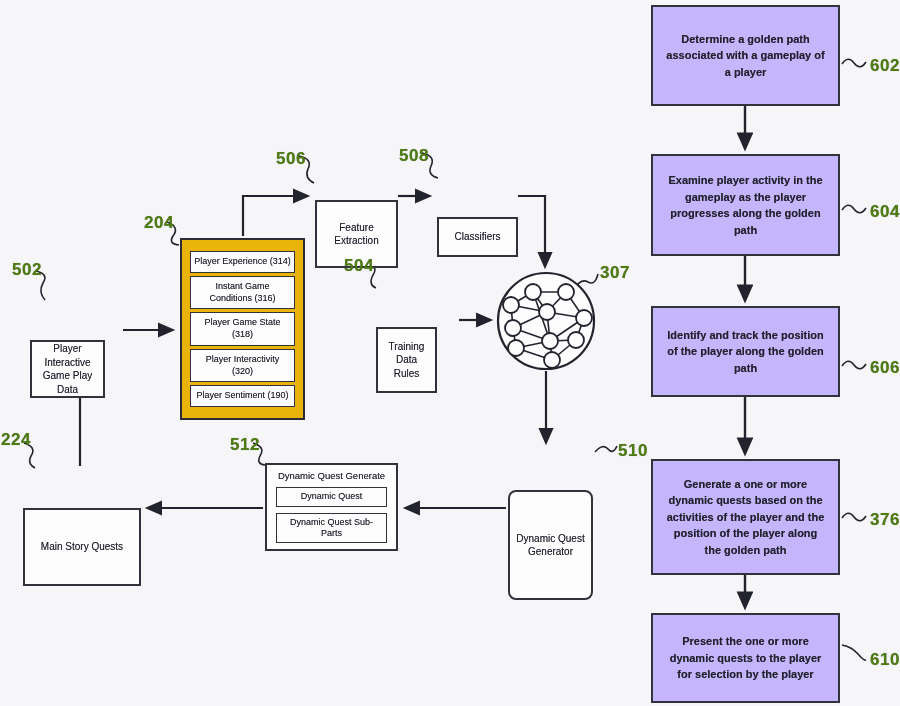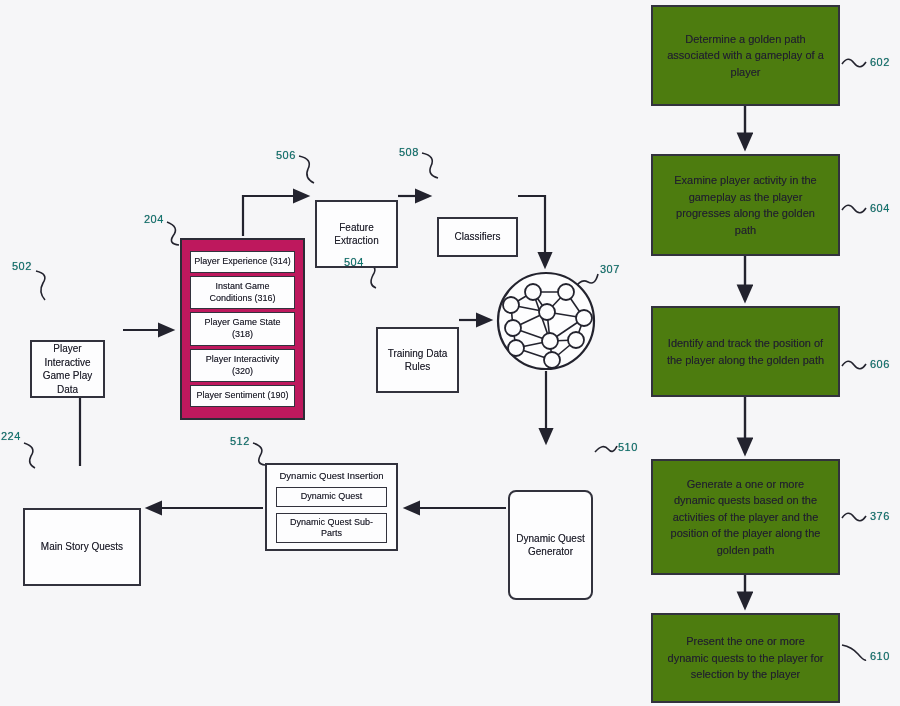--- a/index.html
+++ b/index.html
@@ -10,21 +10,21 @@
   .canvas *{box-sizing:border-box;}
   svg.layer{position:absolute;left:0;top:0;pointer-events:none;}
   .box{
     position:absolute;background:#fdfdfe;border:2px solid #32323d;
     display:flex;align-items:center;justify-content:center;text-align:center;
     font-size:10px;line-height:1.35;padding:4px;
     text-shadow:0 0 0.6px rgba(40,40,60,.55);
     margin-top:40px;
   }
   .stack{
-    position:absolute;background:#be185d;border:2.5px solid #2c2c36;
+    position:absolute;background:#eab308;border:2.5px solid #2c2c36;
     display:flex;flex-direction:column;justify-content:space-between;
     padding:11px 8px;
   }
   .stack-item{
     border:1.5px solid #32323d;background:#fdfdfe;padding:4px 3px;
     display:flex;align-items:center;justify-content:center;text-align:center;
     font-size:9px;line-height:1.3;text-shadow:0 0 0.6px rgba(40,40,60,.55);
   }
   .insertion{
     position:absolute;background:#fdfdfe;border:2px solid #32323d;
@@ -34,27 +34,28 @@
     font-size:9.5px;text-align:center;line-height:1.2;
     text-shadow:0 0 0.6px rgba(40,40,60,.55);
   }
   .insertion-item{
     border:1.5px solid #32323d;background:#fdfdfe;padding:3px 4px;
     display:flex;align-items:center;justify-content:center;text-align:center;
     font-size:9px;line-height:1.25;flex:1;text-shadow:0 0 0.6px rgba(40,40,60,.55);
   }
   .rounded{border-radius:8px;}
   .step{
-    position:absolute;left:651px;width:189px;background:#4d7c0f;
+    position:absolute;left:651px;width:189px;background:#c4b5fd;
     border:2px solid #32323d;display:flex;align-items:center;justify-content:center;
     text-align:center;font-size:11px;line-height:1.5;padding:8px 13px;
     text-shadow:0 0 0.6px rgba(40,40,60,.55);
+    font-weight:bold;
   }
   .ref{
-    position:absolute;font-size:11px;font-weight:normal;color:#0f766e;
+    position:absolute;font-size:17px;font-weight:bold;color:#4d7c0f;
     text-shadow:0 0 0.7px rgba(40,40,60,.6);letter-spacing:.5px;
   }
 </style>
 </head>
 <body>
 
 <div class="canvas">
 
   <svg class="layer" width="900" height="706" viewBox="0 0 900 706">
     <defs>
@@ -165,34 +166,34 @@
   <div class="box" style="left:315px;top:160px;width:83px;height:68px;">
     <span>Feature Extraction</span>
   </div>
   <span class="ref" style="left:276px;top:149px;">506</span>
 
   <div class="box" style="left:437px;top:177px;width:81px;height:40px;">
     <span>Classifiers</span>
   </div>
   <span class="ref" style="left:399px;top:146px;">508</span>
 
-  <div class="box" style="left:376px;top:287px;width:83px;height:66px;">
+  <div class="box" style="left:376px;top:287px;width:61px;height:66px;">
     <span>Training Data Rules</span>
   </div>
   <span class="ref" style="left:344px;top:256px;">504</span>
 
   <span class="ref" style="left:600px;top:263px;">307</span>
 
   <div class="box rounded" style="left:508px;top:450px;width:85px;height:110px;">
     <span>Dynamic Quest Generator</span>
   </div>
   <span class="ref" style="left:618px;top:441px;">510</span>
 
   <div class="insertion" style="left:265px;top:463px;width:133px;height:88px;">
-    <div class="insertion-title">Dynamic Quest Insertion</div>
+    <div class="insertion-title">Dynamic Quest Generate</div>
     <div class="insertion-item">
       <span>Dynamic Quest</span>
     </div>
     <div class="insertion-item">
       <span>Dynamic Quest Sub-Parts</span>
     </div>
   </div>
   <span class="ref" style="left:230px;top:435px;">512</span>
 
   <div class="box" style="left:23px;top:468px;width:118px;height:78px;">

